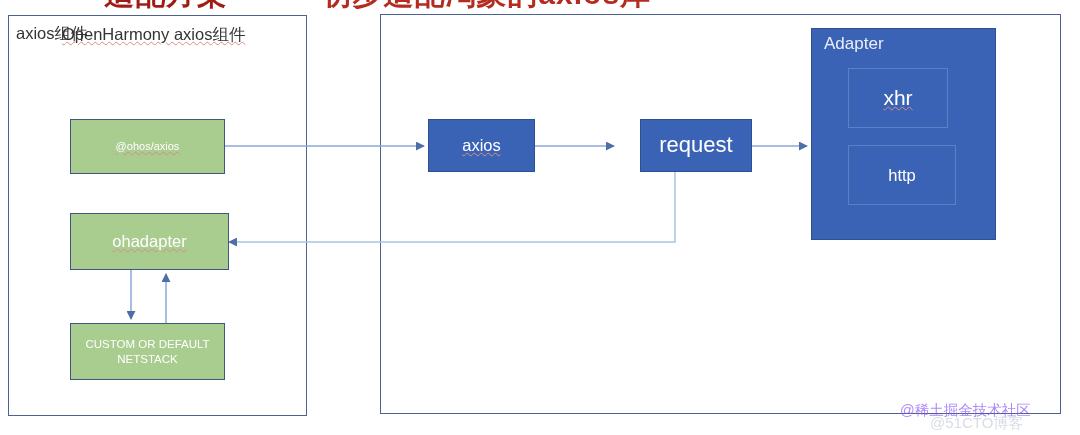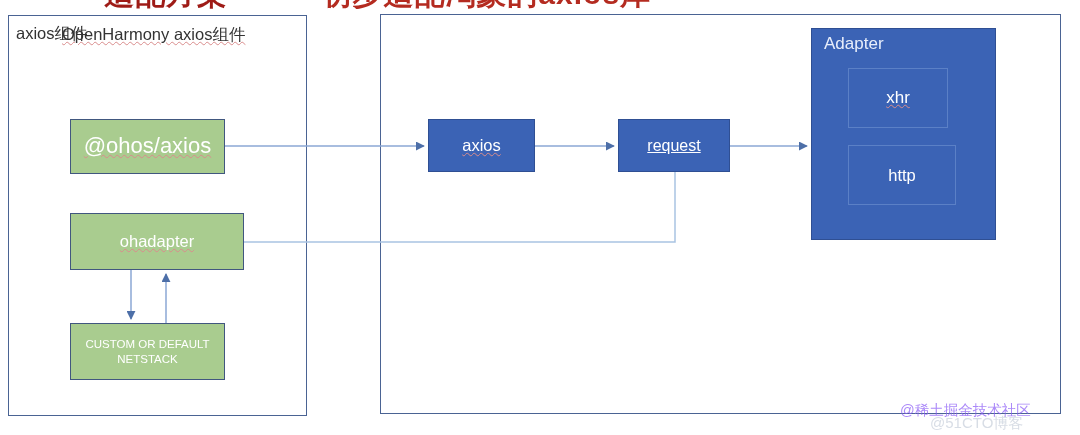--- a/index.html
+++ b/index.html
@@ -81,36 +81,36 @@
   .node-blue {
     background: #3b63b5;
     border: 1.4px solid #2f4f93;
   }
   .node-inner {
     background: #3b63b5;
     border: 1.2px solid #5b80c6;
   }
   .node-label { line-height: 1.22; }
 
-  #node-ohos-axios  { left: 70px;  top: 119px; width: 155px; height: 55px; font-size: 22px; }
-  #node-ohadapter   { left: 70px;  top: 213px; width: 174px; height: 57px; font-size: 16.5px; }
+  #node-ohos-axios  { left: 70px;  top: 119px; width: 155px; height: 55px; font-size: 11px; }
+  #node-ohadapter   { left: 70px;  top: 213px; width: 159px; height: 57px; font-size: 16.5px; }
   #node-netstack    { left: 70px;  top: 323px; width: 155px; height: 57px; font-size: 11.5px; }
   #node-axios       { left: 428px; top: 119px; width: 107px; height: 53px; font-size: 16.5px; }
-  #node-request     { left: 618px; top: 119px; width: 112px; height: 53px; font-size: 16px; text-decoration: underline; }
+  #node-request     { left: 640px; top: 119px; width: 112px; height: 53px; font-size: 22px; }
 
   #node-adapter     { left: 811px; top: 28px;  width: 185px; height: 212px; }
   #node-adapter-title {
     position: absolute;
     left: 824px;
     top: 34px;
     font-size: 17px;
     color: #e8eefb;
     white-space: nowrap;
   }
-  #node-xhr   { left: 848px; top: 68px;  width: 100px; height: 60px; font-size: 17px; }
+  #node-xhr   { left: 848px; top: 68px;  width: 100px; height: 60px; font-size: 21px; }
   #node-http  { left: 848px; top: 145px; width: 108px; height: 60px; font-size: 16.5px; }
 
   
   .svg-layer {
     position: absolute;
     left: 0; top: 0;
     width: 1080px;
     height: 435px;
     pointer-events: none;
   }

